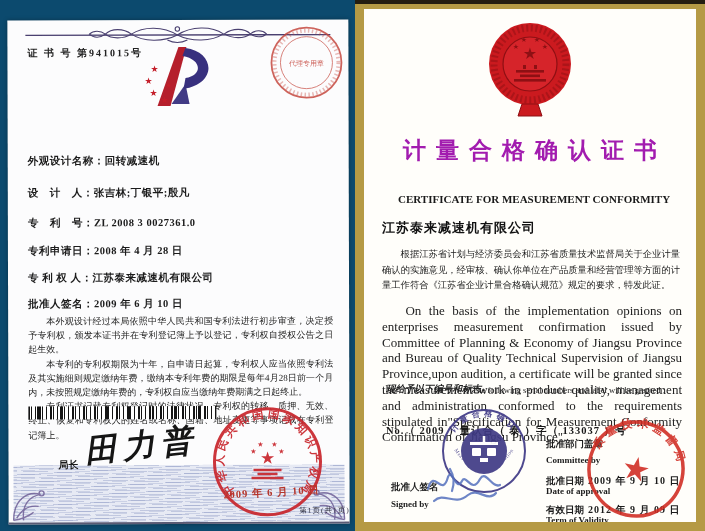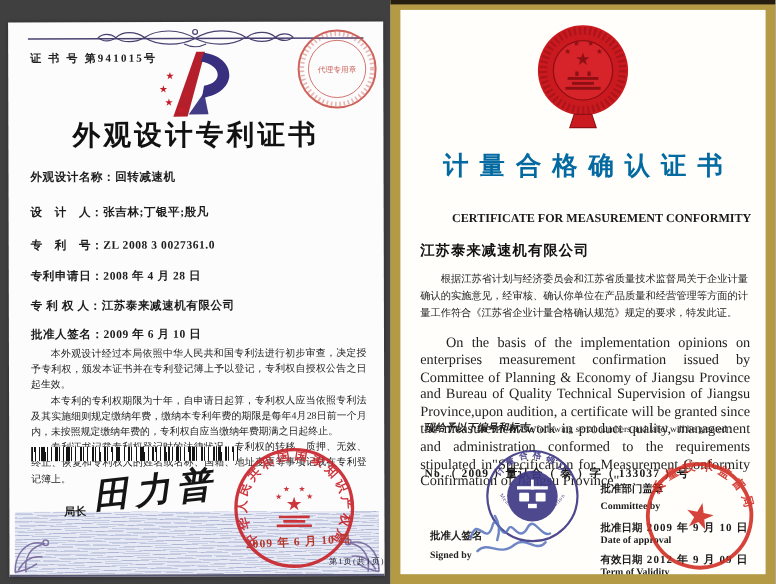--- a/index.html
+++ b/index.html
@@ -1,21 +1,21 @@
 <!DOCTYPE html>
 <html><head>
 <meta charset="utf-8">
 <style>
   * { margin:0; padding:0; box-sizing:border-box; }
   html,body { width:705px; height:531px; overflow:hidden; background:#cfcfcf; }
   body { font-family:"Liberation Serif","DejaVu Serif",serif; position:relative; }
   .abs { position:absolute; }
 
   
-  #left-panel { left:0; top:0; width:355px; height:531px; background:#404040; }
+  #left-panel { left:0; top:0; width:355px; height:531px; background:#0c4a6e; }
   #left-paper { left:8px; top:20px; width:341px; height:504px; background:#fcfcfd;
     box-shadow:0 0 4px rgba(0,0,0,.35); transform:rotate(-0.15deg); overflow:hidden;
     border-bottom:2px solid #5a5a74; }
   #top-flourish { left:0; top:2px; width:100%; height:24px; }
   #cert-no { left:20px; top:26px; font-size:10px; font-weight:bold; color:#222; letter-spacing:2px; }
   #sipo-logo { left:50%; top:26px; transform:translateX(-50%); width:76px; height:62px; }
   #left-title { left:0; top:86px; width:100%; text-align:center; font-size:25px;
     font-weight:bold; color:#111; letter-spacing:3px; }
   .field-row { left:20px; font-size:10.5px; font-weight:600; color:#1c1c1c; letter-spacing:.5px; }
   .field-row .lab { font-weight:bold; }
@@ -43,22 +43,22 @@
   .corner-flourish { width:40px; height:44px; z-index:2; }
   #corner-left { left:2px; top:458px; }
   #corner-right { right:2px; top:458px; transform:scaleX(-1); }
 
   
   #right-panel { left:355px; top:0; width:350px; height:531px; background:#b59a45;
     border-top:4px solid #241d10; }
   #right-inner { left:9px; top:5px; width:332px; height:513px; background:#fffefa; overflow:hidden; }
   #emblem { left:50%; top:12px; transform:translateX(-50%); width:86px; height:98px; }
   #right-title { left:0; top:126px; width:100%; text-align:center; font-size:23px; font-weight:bold;
-    letter-spacing:10px; color:#0369a1; font-family:"Liberation Sans","DejaVu Sans",sans-serif; text-indent:10px; }
-  #right-subtitle { left:0; top:184px; width:100%; text-align:center; font-size:11px;
+    letter-spacing:10px; color:#a21caf; font-family:"Liberation Sans","DejaVu Sans",sans-serif; text-indent:10px; }
+  #right-subtitle { left:0; top:184px; width:100%; text-align:left; font-size:11px;
     font-weight:bold; color:#1a1a1a;padding-left:34px; }
   #company-name { left:18px; top:210px; font-size:13px; font-weight:bold; color:#111; letter-spacing:1px; }
   #body-cn { left:18px; top:238px; width:298px; font-size:9.3px; line-height:15.5px;
     text-align:justify; color:#222; text-indent:2em; }
   #body-en { left:18px; top:294px; width:300px; font-size:13px; line-height:15.8px;
     text-align:justify; color:#222; text-indent:1.8em; }
   #grant-cn { left:22px; top:374px; font-size:9.5px; font-weight:bold; font-style:italic; color:#222; }
   #grant-en { left:108px; top:376px; font-size:8.6px; color:#222; }
   #serial-line { left:22px; top:391px; font-size:10.5px; font-weight:bold; color:#1a1a1a; letter-spacing:1px;margin-top:24px; }
   #blue-stamp { left:76px; top:398px; width:88px; height:88px; opacity:.92; }
@@ -113,21 +113,20 @@
       <polygon points="31,58 45,38 49,58" fill="#38307e" opacity=".95"></polygon>
       <g fill="#c41e2a" font-size="9">
         <text x="10" y="26">★</text>
         <text x="4" y="38">★</text>
         <text x="9" y="50">★</text>
         <text x="20" y="57">★</text>
         <text x="25" y="42" font-size="7">★</text>
       </g>
     </svg>
 
-    <div class="abs" id="left-title">外观设计专利证书</div>
 
     <div class="abs field-row" style="top:134px">
       <span class="lab">外观设计名称：</span><span>回转减速机</span>
     </div>
     <div class="abs field-row" style="top:166px">
       <span class="lab">设　计　人：</span><span>张吉林;丁银平;殷凡</span>
     </div>
     <div class="abs field-row" style="top:196px">
       <span class="lab">专　利　号：</span><span>ZL 2008 3 0027361.0</span>
     </div>

